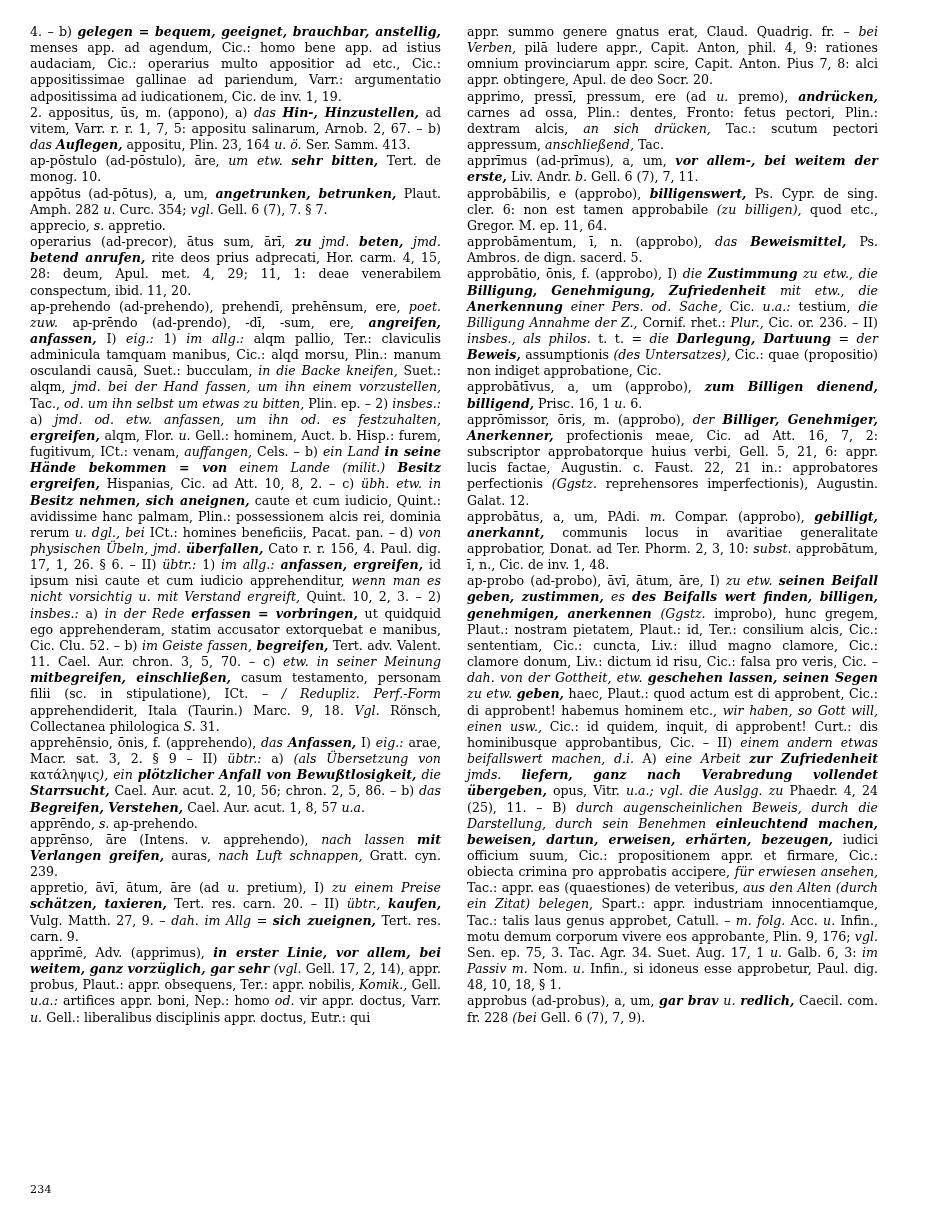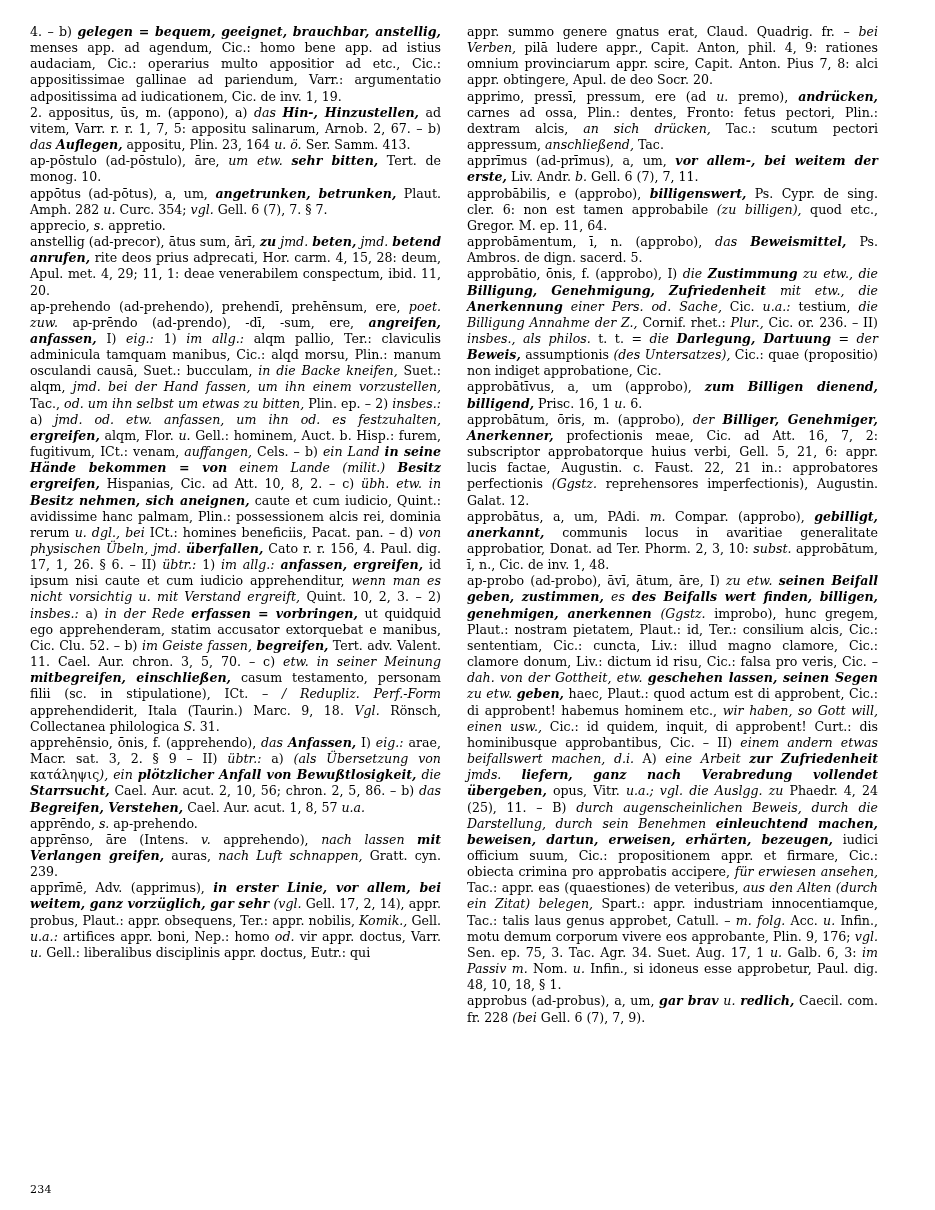--- a/index.html
+++ b/index.html
@@ -65,36 +65,37 @@
 
 <div id="page">
 
   <div id="columns">
     <div class="column" id="col-left">
         <p class="entry">4. – b) <b class="de">gelegen = bequem, geeignet, brauchbar, anstellig,</b> menses app. ad agendum, Cic.: homo bene app. ad istius audaciam, Cic.: operarius multo appositior ad etc., Cic.: appositissimae gallinae ad pariendum, Varr.: argumentatio adpositissima ad iudicationem, Cic. de inv. 1, 19.</p>
         <p class="entry"><b class="hw">2. appositus</b>, ūs, m. (appono), a) <i>das</i> <b class="de">Hin-, Hinzustellen,</b> ad vitem, Varr. r. r. 1, 7, 5: appositu salinarum, Arnob. 2, 67. – b) <i>das</i> <b class="de">Auflegen,</b> appositu, Plin. 23, 164 <i>u. ö.</i> Ser. Samm. 413.</p>
         <p class="entry"><b class="hw">ap-pōstulo</b> (ad-pōstulo), āre, <i>um etw.</i> <b class="de">sehr bitten,</b> Tert. de monog. 10.</p>
         <p class="entry"><b class="hw">appōtus</b> (ad-pōtus), a, um, <b class="de">angetrunken, betrunken,</b> Plaut. Amph. 282 <i>u.</i> Curc. 354; <i>vgl.</i> Gell. 6 (7), 7. § 7.</p>
         <p class="entry"><b class="hw">apprecio</b>, <i>s.</i> appretio.</p>
-        <p class="entry"><b class="hw">anstellig</b> (ad-precor), ātus sum, ārī, <b class="de">zu</b> <i>jmd.</i> <b class="de">beten,</b> <i>jmd.</i> <b class="de">betend anrufen,</b> rite deos prius adprecati, Hor. carm. 4, 15, 28: deum, Apul. met. 4, 29; 11, 1: deae venerabilem conspectum, ibid. 11, 20.</p>
+        <p class="entry"><b class="hw">operarius</b> (ad-precor), ātus sum, ārī, <b class="de">zu</b> <i>jmd.</i> <b class="de">beten,</b> <i>jmd.</i> <b class="de">betend anrufen,</b> rite deos prius adprecati, Hor. carm. 4, 15, 28: deum, Apul. met. 4, 29; 11, 1: deae venerabilem conspectum, ibid. 11, 20.</p>
         <p class="entry"><b class="hw">ap-prehendo</b> (ad-prehendo), prehendī, prehēnsum, ere, <i>poet. zuw.</i> <b class="hw">ap-prēndo</b> (ad-prendo), -dī, -sum, ere, <b class="de">angreifen, anfassen,</b> I) <i>eig.:</i> 1) <i>im allg.:</i> alqm pallio, Ter.: claviculis adminicula tamquam manibus, Cic.: alqd morsu, Plin.: manum osculandi causā, Suet.: bucculam, <i>in die Backe kneifen,</i> Suet.: alqm, <i>jmd. bei der Hand fassen, um ihn einem vorzustellen,</i> Tac., <i>od. um ihn selbst um etwas zu bitten,</i> Plin. ep. – 2) <i>insbes.:</i> a) <i>jmd. od. etw. anfassen, um ihn od. es festzuhalten,</i> <b class="de">ergreifen,</b> alqm, Flor. <i>u.</i> Gell.: hominem, Auct. b. Hisp.: furem, fugitivum, ICt.: venam, <i>auffangen,</i> Cels. – b) <i>ein Land</i> <b class="de">in seine Hände bekommen = von</b> <i>einem Lande (milit.)</i> <b class="de">Besitz ergreifen,</b> Hispanias, Cic. ad Att. 10, 8, 2. – c) <i>übh. etw. in</i> <b class="de">Besitz nehmen, sich aneignen,</b> caute et cum iudicio, Quint.: avidissime hanc palmam, Plin.: possessionem alcis rei, dominia rerum <i>u. dgl., bei</i> ICt.: homines beneficiis, Pacat. pan. – d) <i>von physischen Übeln, jmd.</i> <b class="de">überfallen,</b> Cato r. r. 156, 4. Paul. dig. 17, 1, 26. § 6. – II) <i>übtr.:</i> 1) <i>im allg.:</i> <b class="de">anfassen, ergreifen,</b> id ipsum nisi caute et cum iudicio apprehenditur, <i>wenn man es nicht vorsichtig u. mit Verstand ergreift,</i> Quint. 10, 2, 3. – 2) <i>insbes.:</i> a) <i>in der Rede</i> <b class="de">erfassen = vorbringen,</b> ut quidquid ego apprehenderam, statim accusator extorquebat e manibus, Cic. Clu. 52. – b) <i>im Geiste fassen,</i> <b class="de">begreifen,</b> Tert. adv. Valent. 11. Cael. Aur. chron. 3, 5, 70. – c) <i>etw. in seiner Meinung</i> <b class="de">mitbegreifen, einschließen,</b> casum testamento, personam filii (sc. in stipulatione), ICt. – <i>/ Redupliz. Perf.-Form</i> apprehendiderit, Itala (Taurin.) Marc. 9, 18. <i>Vgl.</i> Rönsch, Collectanea philologica <i>S.</i> 31.</p>
         <p class="entry"><b class="hw">apprehēnsio</b>, ōnis, f. (apprehendo), <i>das</i> <b class="de">Anfassen,</b> I) <i>eig.:</i> arae, Macr. sat. 3, 2. § 9 – II) <i>übtr.:</i> a) <i>(als Übersetzung von</i> κατάληψις<i>), ein</i> <b class="de">plötzlicher Anfall von Bewußtlosigkeit,</b> <i>die</i> <b class="de">Starrsucht,</b> Cael. Aur. acut. 2, 10, 56; chron. 2, 5, 86. – b) <i>das</i> <b class="de">Begreifen, Verstehen,</b> Cael. Aur. acut. 1, 8, 57 <i>u.a.</i></p>
         <p class="entry"><b class="hw">apprēndo</b>, <i>s.</i> ap-prehendo.</p>
         <p class="entry"><b class="hw">apprēnso</b>, āre (Intens. <i>v.</i> apprehendo), <i>nach lassen</i> <b class="de">mit Verlangen greifen,</b> auras, <i>nach Luft schnappen,</i> Gratt. cyn. 239.</p>
+        <p class="entry"><b class="hw">appretio</b>, āvī, ātum, āre (ad <i>u.</i> pretium), I) <i>zu einem Preise</i> <b class="de">schätzen, taxieren,</b> Tert. res. carn. 20. – II) <i>übtr.,</i> <b class="de">kaufen,</b> Vulg. Matth. 27, 9. – <i>dah. im Allg =</i> <b class="de">sich zueignen,</b> Tert. res. carn. 9.</p>
         <p class="entry"><b class="hw">apprīmē</b>, Adv. (apprimus), <b class="de">in erster Linie, vor allem, bei weitem, ganz vorzüglich, gar sehr</b> <i>(vgl.</i> Gell. 17, 2, 14), appr. probus, Plaut.: appr. obsequens, Ter.: appr. nobilis, <i>Komik., </i>Gell. <i>u.a.:</i> artifices appr. boni, Nep.: homo <i>od.</i> vir appr. doctus, Varr. <i>u.</i> Gell.: liberalibus disciplinis appr. doctus, Eutr.: qui</p>
       </div>
     <div class="column" id="col-right">
         <p class="entry">appr. summo genere gnatus erat, Claud. Quadrig. fr. – <i>bei Verben,</i> pilā ludere appr., Capit. Anton, phil. 4, 9: rationes omnium provinciarum appr. scire, Capit. Anton. Pius 7, 8: alci appr. obtingere, Apul. de deo Socr. 20.</p>
         <p class="entry"><b class="hw">apprimo</b>, pressī, pressum, ere (ad <i>u.</i> premo), <b class="de">andrücken,</b> carnes ad ossa, Plin.: dentes, Fronto: fetus pectori, Plin.: dextram alcis, <i>an sich drücken,</i> Tac.: scutum pectori appressum, <i>anschließend,</i> Tac.</p>
         <p class="entry"><b class="hw">apprīmus</b> (ad-prīmus), a, um, <b class="de">vor allem-, bei weitem der erste,</b> Liv. Andr. <i>b.</i> Gell. 6 (7), 7, 11.</p>
         <p class="entry"><b class="hw">approbābilis</b>, e (approbo), <b class="de">billigenswert,</b> Ps. Cypr. de sing. cler. 6: non est tamen approbabile <i>(zu billigen),</i> quod etc., Gregor. M. ep. 11, 64.</p>
         <p class="entry"><b class="hw">approbāmentum</b>, ī, n. (approbo), <i>das</i> <b class="de">Beweismittel,</b> Ps. Ambros. de dign. sacerd. 5.</p>
         <p class="entry"><b class="hw">approbātio</b>, ōnis, f. (approbo), I) <i>die</i> <b class="de">Zustimmung</b> <i>zu etw., die</i> <b class="de">Billigung, Genehmigung, Zufriedenheit</b> <i>mit etw., die</i> <b class="de">Anerkennung</b> <i>einer Pers. od. Sache,</i> Cic. <i>u.a.:</i> testium, <i>die Billigung Annahme der Z.,</i> Cornif. rhet.: <i>Plur.,</i> Cic. or. 236. – II) <i>insbes., als philos.</i> t. t. = <i>die</i> <b class="de">Darlegung, Dartuung</b> = <i>der</i> <b class="de">Beweis,</b> assumptionis <i>(des Untersatzes),</i> Cic.: quae (propositio) non indiget approbatione, Cic.</p>
         <p class="entry"><b class="hw">approbātīvus</b>, a, um (approbo), <b class="de">zum Billigen dienend, billigend,</b> Prisc. 16, 1 <i>u.</i> 6.</p>
-        <p class="entry"><b class="hw">approbātum</b>, ōris, m. (approbo), <i>der</i> <b class="de">Billiger, Genehmiger, Anerkenner,</b> profectionis meae, Cic. ad Att. 16, 7, 2: subscriptor approbatorque huius verbi, Gell. 5, 21, 6: appr. lucis factae, Augustin. c. Faust. 22, 21 in.: approbatores perfectionis <i>(Ggstz.</i> reprehensores imperfectionis), Augustin. Galat. 12.</p>
+        <p class="entry"><b class="hw">apprōmissor</b>, ōris, m. (approbo), <i>der</i> <b class="de">Billiger, Genehmiger, Anerkenner,</b> profectionis meae, Cic. ad Att. 16, 7, 2: subscriptor approbatorque huius verbi, Gell. 5, 21, 6: appr. lucis factae, Augustin. c. Faust. 22, 21 in.: approbatores perfectionis <i>(Ggstz.</i> reprehensores imperfectionis), Augustin. Galat. 12.</p>
         <p class="entry"><b class="hw">approbātus</b>, a, um, PAdi. <i>m.</i> Compar. (approbo), <b class="de">gebilligt, anerkannt,</b> communis locus in avaritiae generalitate approbatior, Donat. ad Ter. Phorm. 2, 3, 10: <i>subst.</i> approbātum, ī, n., Cic. de inv. 1, 48.</p>
         <p class="entry"><b class="hw">ap-probo</b> (ad-probo), āvī, ātum, āre, I) <i>zu etw.</i> <b class="de">seinen Beifall geben, zustimmen,</b> <i>es</i> <b class="de">des Beifalls wert finden, billigen, genehmigen, anerkennen</b> <i>(Ggstz.</i> improbo), hunc gregem, Plaut.: nostram pietatem, Plaut.: id, Ter.: consilium alcis, Cic.: sententiam, Cic.: cuncta, Liv.: illud magno clamore, Cic.: clamore donum, Liv.: dictum id risu, Cic.: falsa pro veris, Cic. – <i>dah. von der Gottheit, etw.</i> <b class="de">geschehen lassen, seinen Segen</b> <i>zu etw.</i> <b class="de">geben,</b> haec, Plaut.: quod actum est di approbent, Cic.: di approbent! habemus hominem etc., <i>wir haben, so Gott will, einen usw.,</i> Cic.: id quidem, inquit, di approbent! Curt.: dis hominibusque approbantibus, Cic. – II) <i>einem andern etwas beifallswert machen, d.i.</i> A) <i>eine Arbeit</i> <b class="de">zur Zufriedenheit</b> <i>jmds.</i> <b class="de">liefern, ganz nach Verabredung vollendet übergeben,</b> opus, Vitr. <i>u.a.; vgl. die Auslgg. zu</i> Phaedr. 4, 24 (25), 11. – B) <i>durch augenscheinlichen Beweis, durch die Darstellung, durch sein Benehmen</i> <b class="de">einleuchtend machen, beweisen, dartun, erweisen, erhärten, bezeugen,</b> iudici officium suum, Cic.: propositionem appr. et firmare, Cic.: obiecta crimina pro approbatis accipere, <i>für erwiesen ansehen,</i> Tac.: appr. eas (quaestiones) de veteribus, <i>aus den Alten (durch ein Zitat) belegen,</i> Spart.: appr. industriam innocentiamque, Tac.: talis laus genus approbet, Catull. – <i>m. folg.</i> Acc. <i>u.</i> Infin., motu demum corporum vivere eos approbante, Plin. 9, 176; <i>vgl.</i> Sen. ep. 75, 3. Tac. Agr. 34. Suet. Aug. 17, 1 <i>u.</i> Galb. 6, 3: <i>im Passiv m.</i> Nom. <i>u.</i> Infin., si idoneus esse approbetur, Paul. dig. 48, 10, 18, § 1.</p>
         <p class="entry"><b class="hw">approbus</b> (ad-probus), a, um, <b class="de">gar brav</b> <i>u.</i> <b class="de">redlich,</b> Caecil. com. fr. 228 <i>(bei</i> Gell. 6 (7), 7, 9).</p>
       </div>
   </div>
 
   <div id="page-number">234</div>
 
 </div>
 

